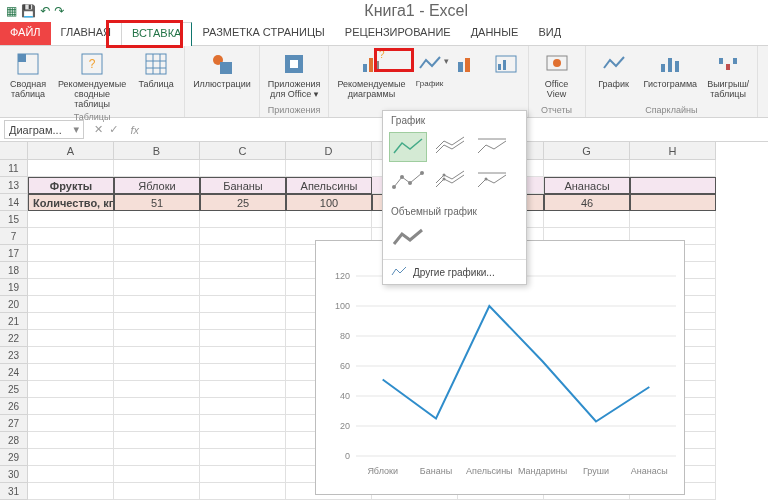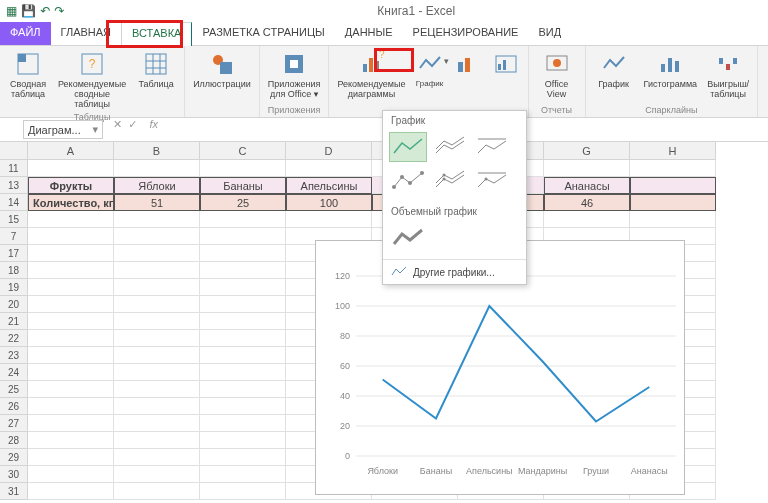--- a/index.html
+++ b/index.html
@@ -2,39 +2,39 @@
 <html><head>
 <meta charset="utf-8">
 <style>
 * { box-sizing: border-box; margin: 0; padding: 0; font-family: "Segoe UI", Tahoma, sans-serif; }
 body { background: #fff; width: 768px; height: 503px; overflow: hidden; font-size: 11px; color: #444; }
 
 
 .titlebar { height: 22px; background: #fff; display: flex; align-items: center; padding-left: 6px; }
 .titlebar .qat { display: flex; gap: 4px; align-items: center; }
 .titlebar .qat span { color: #217346; font-size: 12px; }
-.titlebar .title { flex: 1; text-align: center; color: #666; font-size: 12px; }
+.titlebar .title { flex: 1; text-align: center; color: #666; font-size: 16px; }
 
 
 .tabs { display: flex; background: #fff; height: 24px; border-bottom: 1px solid #d4d4d4; }
 .tab { padding: 4px 10px; font-size: 11px; cursor: pointer; color: #444; position: relative; }
-.tab.file { background: #8b5cf6; color: #fff; }
+.tab.file { background: #ef4444; color: #fff; }
 .tab.active { color: #217346; background: #fff; border-top: 1px solid #d4d4d4; border-left: 1px solid #d4d4d4; border-right: 1px solid #0f766e; margin-bottom: -1px; }
 
 
 .ribbon { display: flex; background: #f3f3f3; border-bottom: 1px solid #d4d4d4; height: 72px; }
 .group { display: flex; flex-direction: column; align-items: center; border-right: 1px solid #e0e0e0; padding: 2px 4px; }
 .group-btns { display: flex; gap: 2px; flex: 1; }
 .rbtn { display: flex; flex-direction: column; align-items: center; justify-content: flex-start; padding: 2px 4px; cursor: pointer; min-width: 48px; }
 .rbtn .ico { width: 28px; height: 28px; margin-bottom: 2px; display: flex; align-items: center; justify-content: center; }
 .rbtn .lbl { font-size: 9px; text-align: center; line-height: 1.1; color: #444; }
 .group-label { font-size: 9px; color: #888; text-align: center; }
 
 
-.fbar { display: flex; align-items: flex-start; height: 24px; border-bottom: 1px solid #d4d4d4; padding-left: 19px; }
+.fbar { display: flex; align-items: center; height: 24px; border-bottom: 1px solid #d4d4d4; }
 .namebox { width: 80px; border: 1px solid #ccc; margin: 2px 4px; padding: 2px 4px; font-size: 11px; display: flex; justify-content: space-between; align-items: center; }
 .fbar-btns { display: flex; gap: 6px; padding: 0 6px; color: #999; }
 .fxlabel { font-style: italic; color: #999; padding-left: 6px; }
 
 
 .grid { position: relative; }
 .colheads { display: flex; }
 .corner { width: 28px; height: 18px; background: #f1f1f1; border-right: 1px solid #d4d4d4; border-bottom: 1px solid #d4d4d4; }
 .colhead { flex: 0 0 86px; height: 18px; background: #f1f1f1; border-right: 1px solid #d4d4d4; border-bottom: 1px solid #d4d4d4; text-align: center; font-size: 11px; color: #555; line-height: 18px; }
 .row { display: flex; }
@@ -76,22 +76,22 @@
     <span>↷</span>
   </div>
   <div class="title">Книга1 - Excel</div>
 </div>
 
 <div class="tabs">
   <div class="tab file">ФАЙЛ</div>
   <div class="tab">ГЛАВНАЯ</div>
   <div class="tab active">ВСТАВКА</div>
   <div class="tab">РАЗМЕТКА СТРАНИЦЫ</div>
+  <div class="tab">РЕЦЕНЗИРОВАНИЕ</div>
   <div class="tab">ДАННЫЕ</div>
-  <div class="tab">РЕЦЕНЗИРОВАНИЕ</div>
   <div class="tab">ВИД</div>
 </div>
 
 <div class="ribbon">
   <div class="group">
     <div class="group-btns">
       <div class="rbtn">
         <div class="ico">
             <svg width="24" height="24">
               <rect x="2" y="2" width="20" height="20" fill="none" stroke="#5b8db8"></rect>

